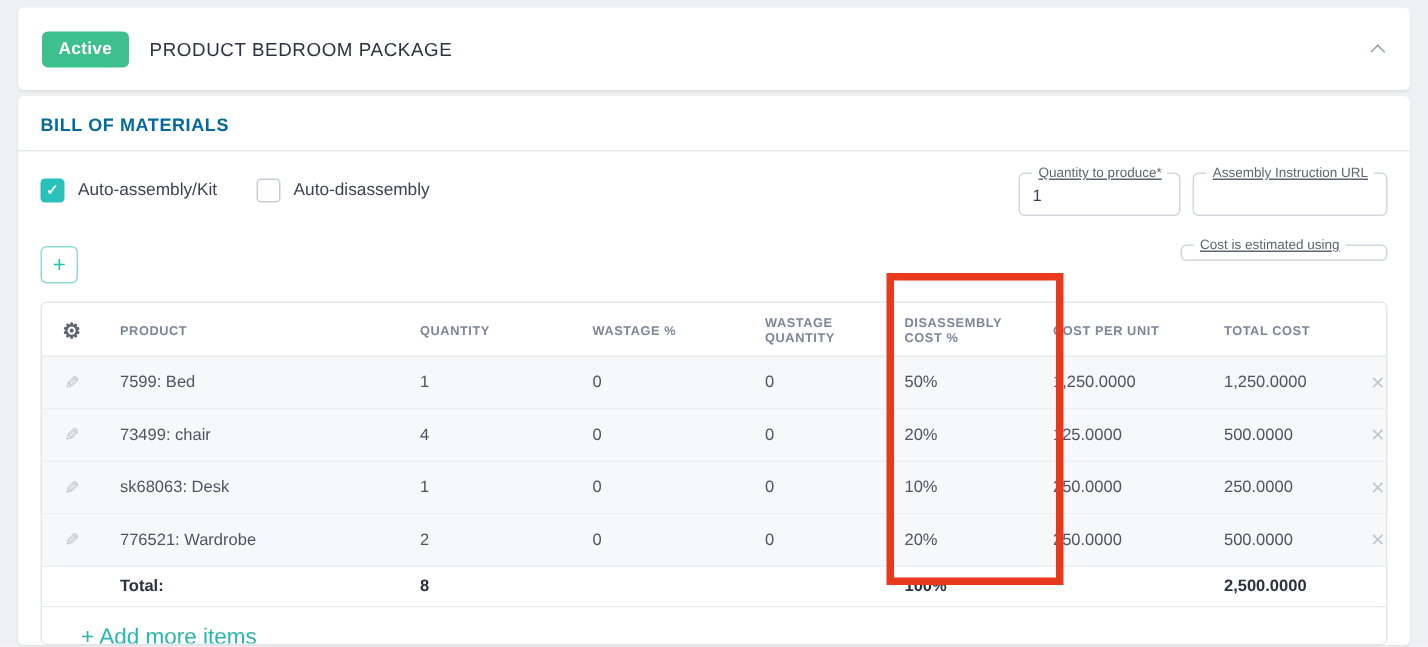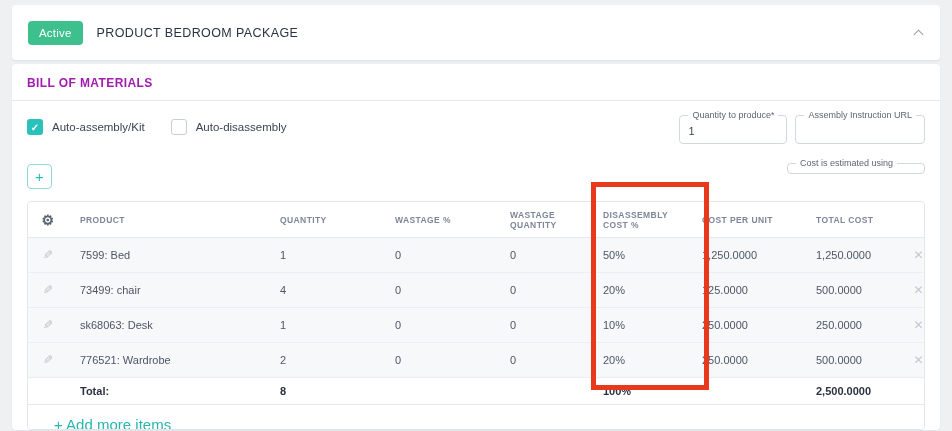--- a/index.html
+++ b/index.html
@@ -3,39 +3,39 @@
 <meta charset="utf-8">
 <style>
   * { margin:0; padding:0; box-sizing:border-box; }
   html,body { width:952px; height:431px; background:#eff0f2; font-family:"Liberation Sans", sans-serif; overflow:hidden; }
   .page { position:relative; width:952px; height:431px; }
 
   .card { background:#fff; border-radius:4px; box-shadow:0 1px 2px rgba(40,50,60,.08); }
 
   
   .head-card { position:absolute; left:12px; top:5px; width:928px; height:55px; display:flex; align-items:center; padding:0 16px; }
-  .status-badge { background:#3dbf8e; color:#fff; font-size:11.5px; font-weight:normal; padding:6px 11px; border-radius:4px; letter-spacing:.2px; }
+  .status-badge { background:#3dbf8e; color:#fff; font-size:11.5px; font-weight:bold; padding:6px 11px; border-radius:4px; letter-spacing:.2px; }
   .head-title { margin-left:14px; font-size:12.5px; font-weight:normal; letter-spacing:.4px; color:#2b3240; }
   .head-spacer { flex:1; }
   .chev-up { width:10px; height:10px; display:inline-block; position:relative; }
   .chev-up::before { content:""; position:absolute; left:1px; top:3px; width:6px; height:6px; border-left:1.5px solid #9aa1ac; border-top:1.5px solid #9aa1ac; transform:rotate(45deg); }
 
   
   .main-card { position:absolute; left:12px; top:64px; width:928px; height:366px; display:flex; flex-direction:column; }
-  .section-header { padding:12px 15px 10px; font-size:12px; font-weight:bold; letter-spacing:.4px; color:#a21caf; border-bottom:1px solid #e7e9ed; }
+  .section-header { padding:12px 15px 10px; font-size:12px; font-weight:bold; letter-spacing:.4px; color:#0369a1; border-bottom:1px solid #e7e9ed; }
 
   .controls-row { display:flex; align-items:center; padding:9px 15px 6px; }
   .cb-wrap { display:flex; align-items:center; margin-right:26px; cursor:pointer; }
   .cb-box { width:16px; height:16px; border-radius:3px; margin-right:9px; display:flex; align-items:center; justify-content:center; }
   .cb-box.checked { background:#29c2bb; color:#fff; font-size:10px; font-weight:bold; }
   .cb-box.unchecked { background:#fff; border:1px solid #c9ced6; }
   .cb-label { font-size:11.5px; color:#3c4352; }
 
   fieldset.fld { border:1px solid #d2d7dd; border-radius:4px; padding:1px 8px 4px; background:#fff; }
-  fieldset.fld legend { font-size:9px; color:#5d6673; padding:0 4px; white-space:nowrap; }
+  fieldset.fld legend { font-size:9px; color:#5d6673; padding:0 4px; white-space:nowrap;text-decoration:underline; }
   fieldset.fld input { border:none; outline:none; width:100%; font-size:11px; color:#3c4352; font-family:"Liberation Sans", sans-serif; background:transparent; }
   .fld-qty { width:92px; margin-left:auto; }
   .fld-url { width:104px; margin-left:8px; }
 
   .toolbar-row { display:flex; align-items:flex-start; padding:8px 15px 6px; }
   .add-kit-btn { width:25px; height:25px; border:1px solid #8edcd8; border-radius:4px; background:#fff; color:#29c2bb; font-size:15px; line-height:23px; text-align:center; cursor:pointer; margin-top:6px; }
   .fld-cost { width:138px; margin-left:auto; }
   .select-line { display:flex; align-items:center; font-size:11px; color:#3c4352; padding:2px 0 1px; cursor:pointer; }
   .select-caret { margin-left:auto; color:#7c8492; font-size:9px; }
 

